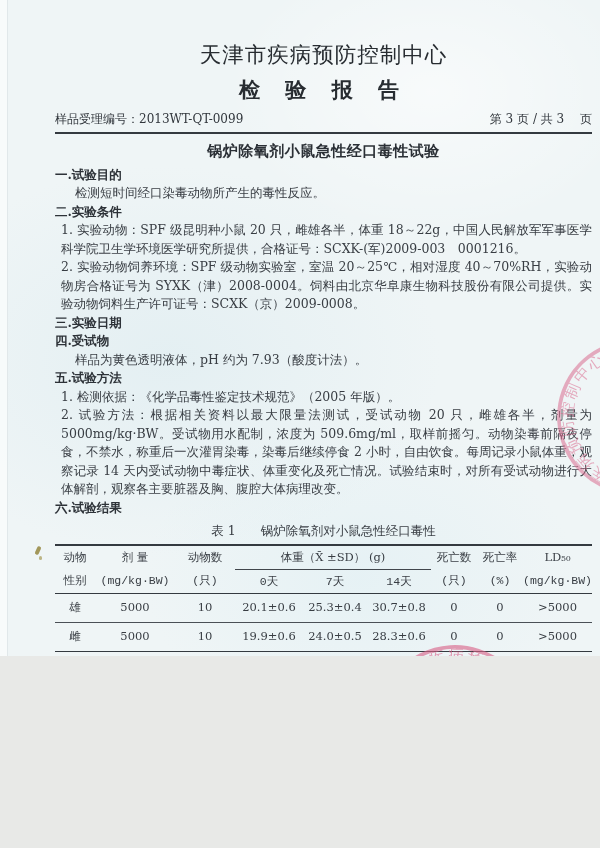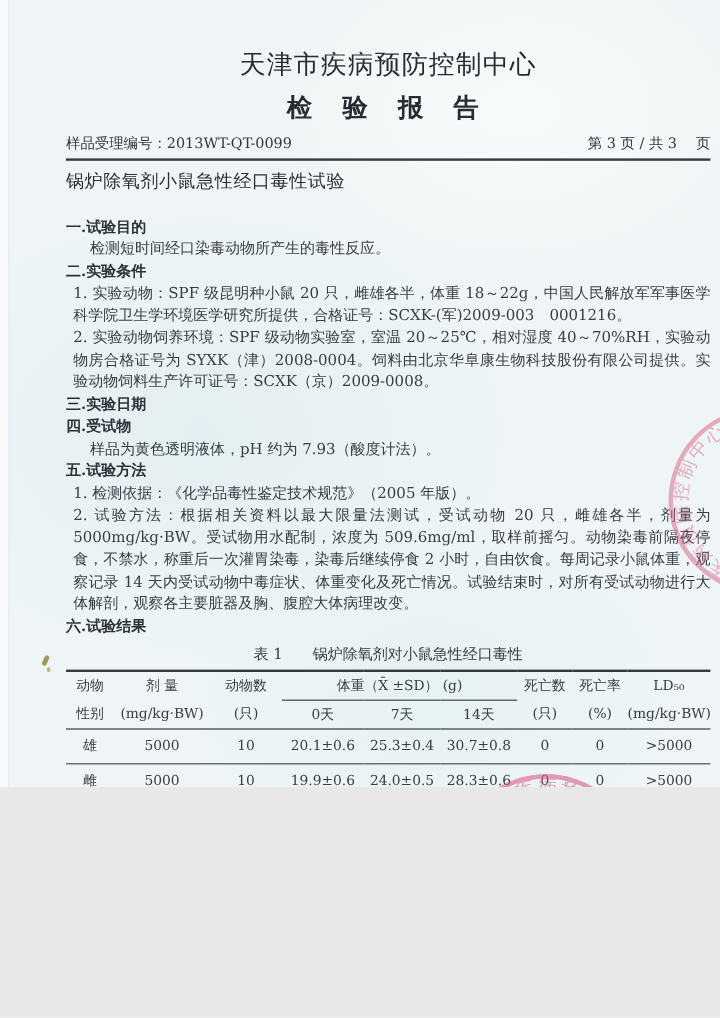--- a/index.html
+++ b/index.html
@@ -21,36 +21,36 @@
   }
   .report-title {
     margin-top:8px; text-align:center; font-size:21px; letter-spacing:9px;
     color:#272c31; font-weight:700; line-height:1.2;
   }
   .meta-row {
     margin-top:9px; display:flex; justify-content:space-between; align-items:flex-end;
     font-size:12px; color:#31363c; padding-bottom:4px; border-bottom:2px solid #343a40;
   }
   .doc-title {
-    margin-top:8px; text-align:left; font-size:15px; font-weight:normal;
+    margin-top:8px; text-align:center; font-size:15px; font-weight:bold;
     color:#2b3036; letter-spacing:.5px; line-height:1.3;
   }
-  .body-text { margin-top:18px; font-size:12.5px; line-height:18.5px; text-align:justify; }
+  .body-text { margin-top:4px; font-size:12.5px; line-height:18.5px; text-align:justify; }
   .sec-heading { font-weight:bold; color:#2d3238; }
   .para { text-indent:1.6em; margin:0; }
   .item { margin:0 0 0 6px; }
   .tbl-caption { text-align:center; font-size:12.5px; margin-top:5px; }
   table.results {
     width:100%; border-collapse:collapse; margin-top:3px;
     font-size:11.5px; color:#383d43; table-layout:fixed;
   }
   table.results td, table.results th { font-weight:normal; text-align:center; padding:4px 0; line-height:15px; }
   tr.hdr1 th { border-top:2px solid #343a40; padding-top:4px; }
   tr.hdr1 th.wgroup { border-bottom:1px solid #41464c; }
-  tr.hdr2 th { border-bottom:1.5px solid #343a40; padding-bottom:4px; }
+  tr.hdr2 th { border-bottom:1.5px solid #343a40; padding-bottom:4px;font-family:Liberation Mono, monospace; }
   tr.datarow td { height:20px; border-bottom:1px solid #4a5056; }
   tr.datarow:last-child td { border-bottom:1.5px solid #343a40; }
   .concl-heading { margin-top:7px; }
   
   .stamp { position:absolute; pointer-events:none; }
   .stamp text { font-family:"DejaVu Serif","Liberation Serif",serif; }
   .stamp-main { left:360px; top:628px; width:190px; height:190px; opacity:.62; transform:rotate(18deg); }
   .stamp-edge { left:540px; top:322px; width:190px; height:190px; opacity:.5; transform:rotate(-115deg); }
   
   .scan-bottom { position:absolute; left:0; right:0; top:836px; height:12px;

